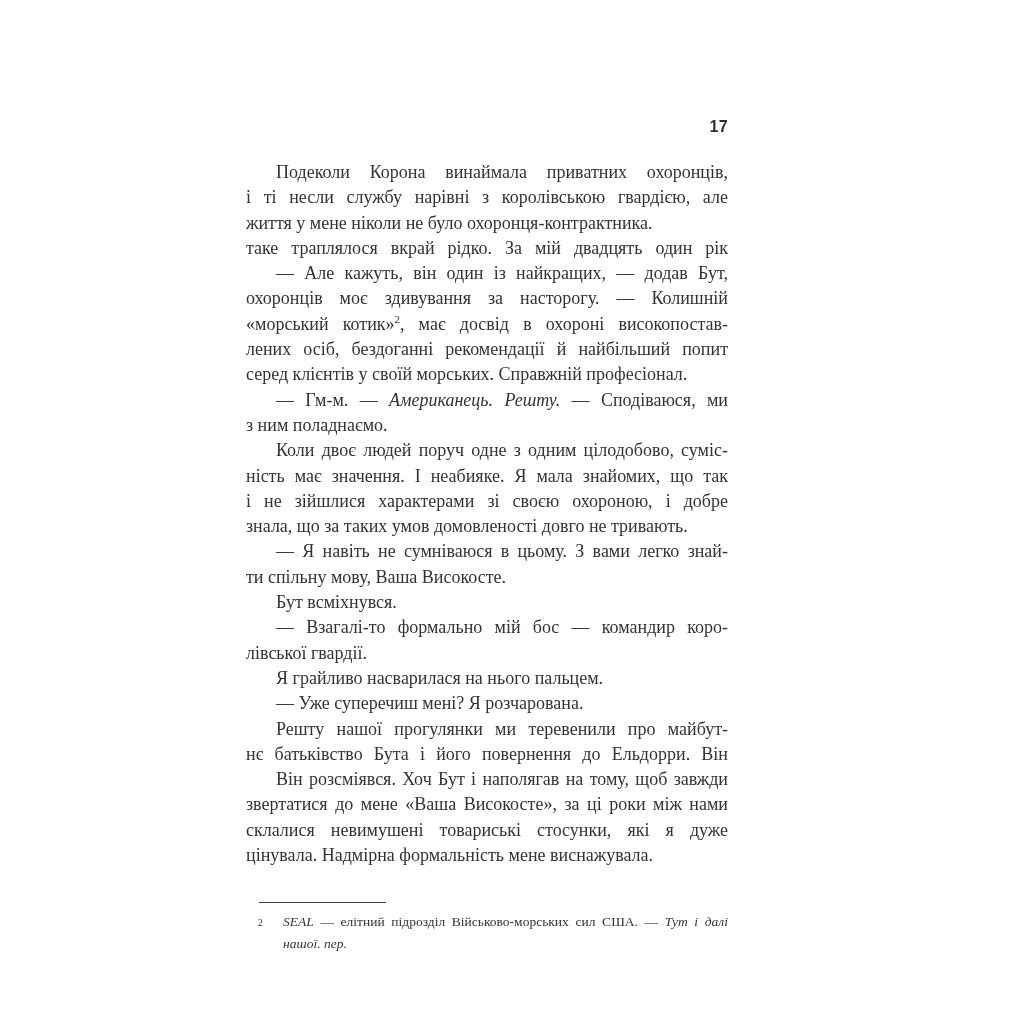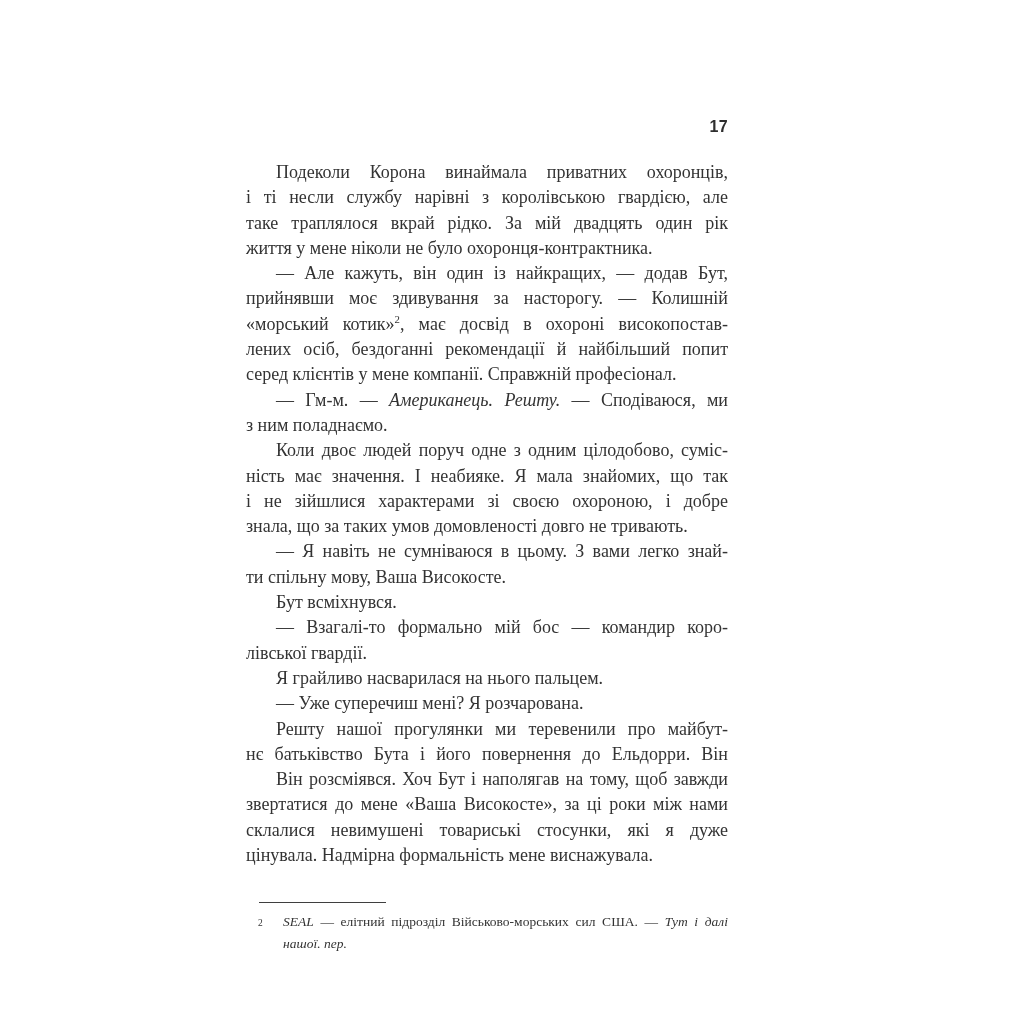--- a/index.html
+++ b/index.html
@@ -70,29 +70,29 @@
 <body>
 
 <div class="page">
 
   <div class="folio">17</div>
 
   <div class="text-column">
       <div class="paragraph">
         <div class="line just first"><span>Подеколи Корона винаймала приватних охоронців,</span></div>
         <div class="line just"><span>і ті несли службу нарівні з королівською гвардією, але</span></div>
+        <div class="line"><span>життя у мене ніколи не було охоронця-контрактника.</span></div>
         <div class="line just"><span>таке траплялося вкрай рідко. За мій двадцять один рік</span></div>
-        <div class="line"><span>життя у мене ніколи не було охоронця-контрактника.</span></div>
       </div>
       <div class="paragraph">
         <div class="line just first"><span>— Але кажуть, він один із найкращих, — додав Бут,</span></div>
-        <div class="line just"><span>прийнявши моє здивування за насторогу. — Колишній</span></div>
+        <div class="line just"><span>охоронців моє здивування за насторогу. — Колишній</span></div>
         <div class="line just"><span>«морський котик»</span><sup>2</sup><span>, має досвід в охороні високопостав-</span></div>
         <div class="line just"><span>лених осіб, бездоганні рекомендації й найбільший попит</span></div>
-        <div class="line"><span>серед клієнтів у мене компанії. Справжній професіонал.</span></div>
+        <div class="line"><span>серед клієнтів у своїй морських. Справжній професіонал.</span></div>
       </div>
       <div class="paragraph">
         <div class="line just first"><span>— Гм-м. — </span><span style="font-style: italic;">Американець. Решту.</span><span> — Сподіваюся, ми</span></div>
         <div class="line"><span>з ним поладнаємо.</span></div>
       </div>
       <div class="paragraph">
         <div class="line just first"><span>Коли двоє людей поруч одне з одним цілодобово, суміс-</span></div>
         <div class="line just"><span>ність має значення. І неабияке. Я мала знайомих, що так</span></div>
         <div class="line just"><span>і не зійшлися характерами зі своєю охороною, і добре</span></div>
         <div class="line"><span>знала, що за таких умов домовленості довго не тривають.</span></div>

